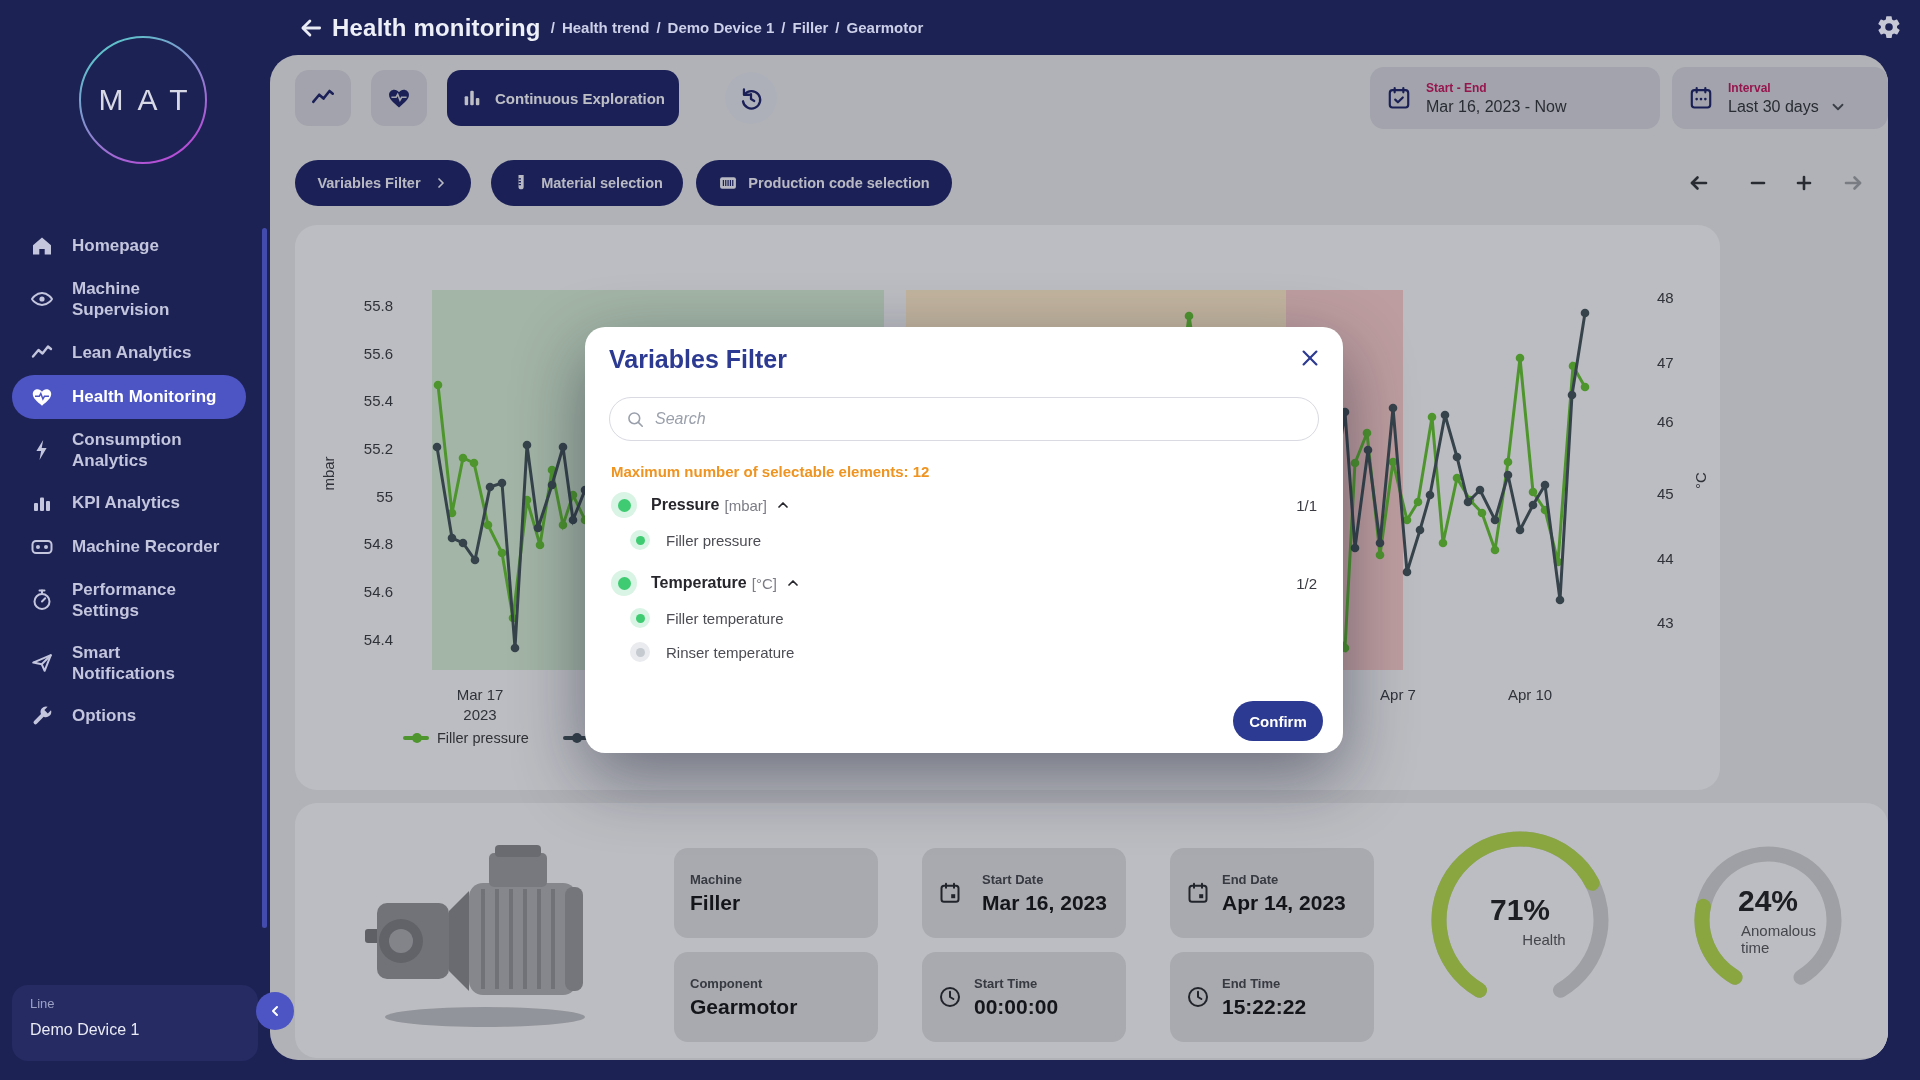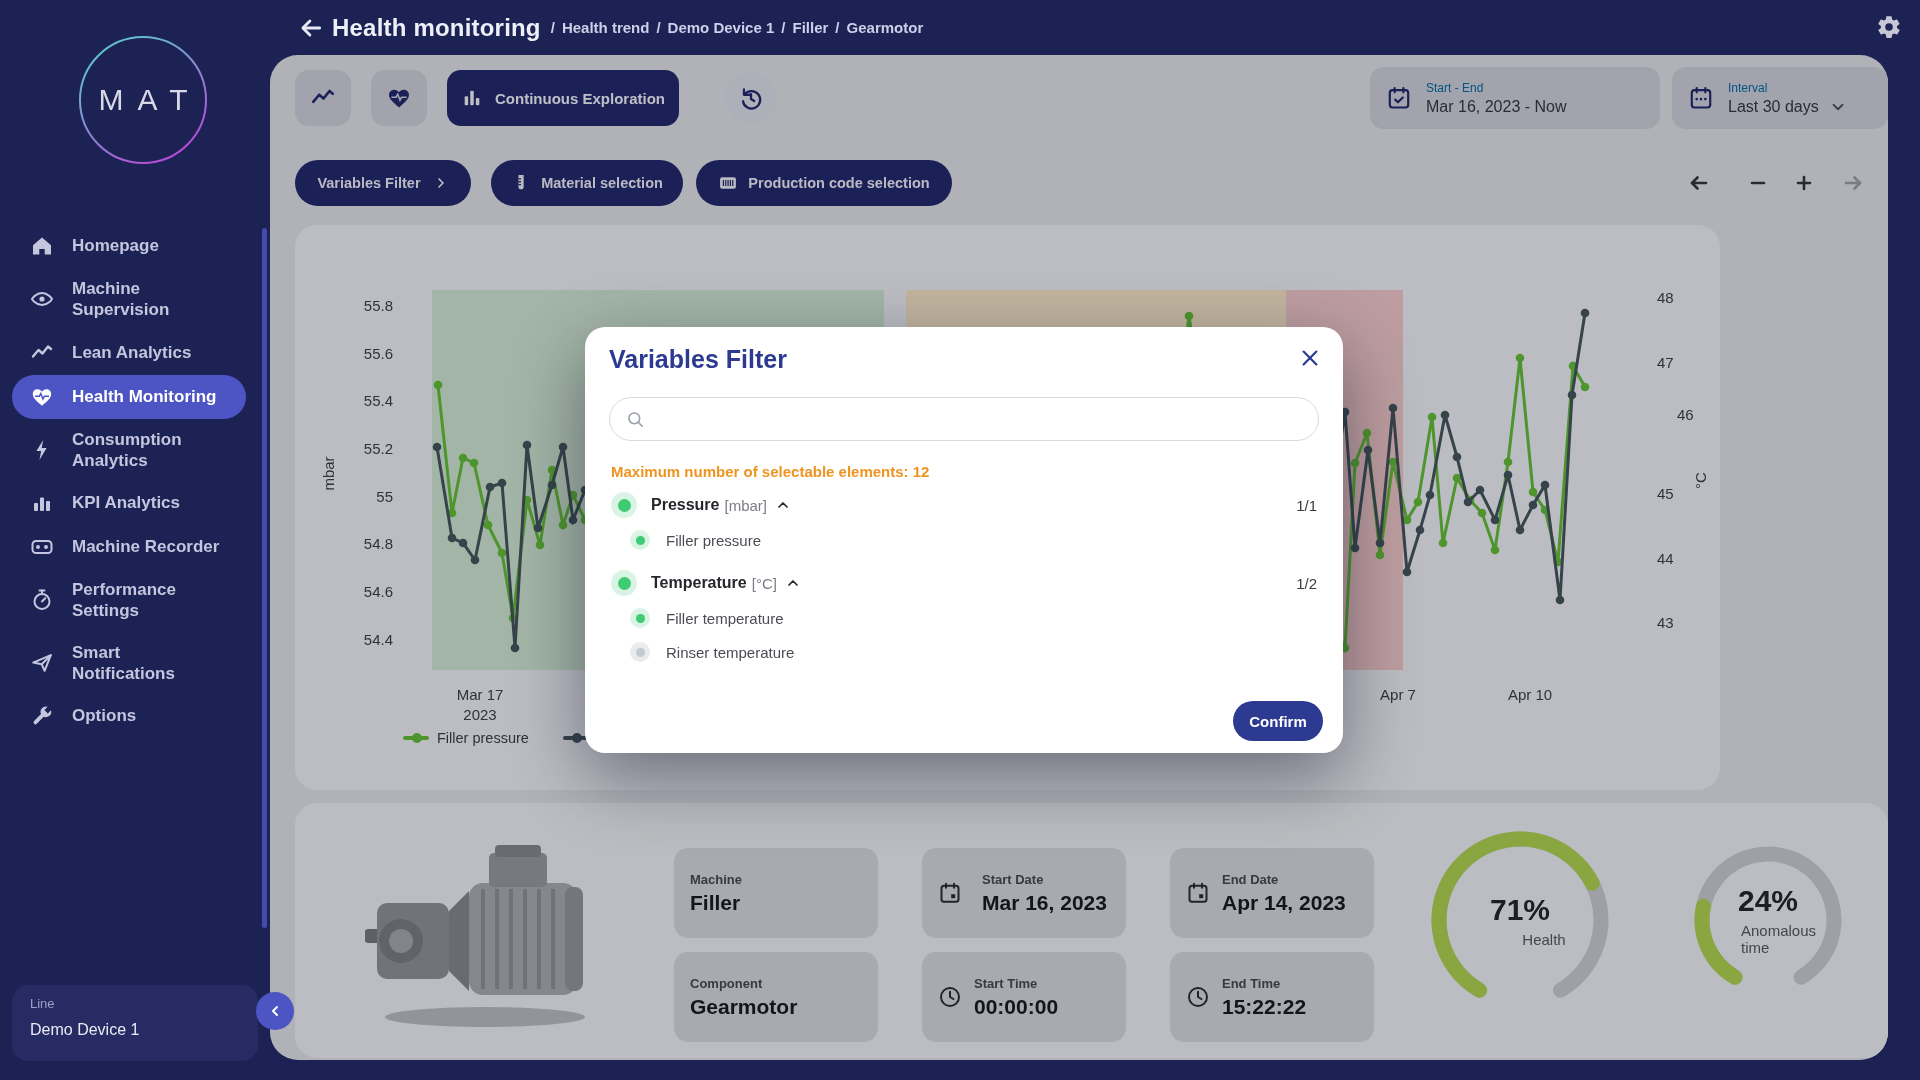--- a/index.html
+++ b/index.html
@@ -40,21 +40,21 @@
 
   .sq-btn { position:absolute; width:56px; height:56px; border-radius:14px; background:#cdced6; color:#20266a;
     display:flex; align-items:center; justify-content:center; cursor:pointer; --pulse:#cdced6; }
   .sel-btn { position:absolute; left:177px; top:15px; height:56px; padding:0 14px; border-radius:14px; background:#20266a;
     color:#f0f1f7; display:flex; align-items:center; gap:12px; font-size:15px; font-weight:bold; cursor:pointer; }
   .round-btn { position:absolute; left:455px; top:17px; width:52px; height:52px; border-radius:50%; background:#dcdee6;
     color:#20266a; display:flex; align-items:center; justify-content:center; cursor:pointer; }
   .info-chip { position:absolute; top:12px; height:62px; border-radius:14px; background:#cdced6; display:flex; align-items:center;
     padding:0 16px; cursor:pointer; }
   .info-chip .chip-icon { width:26px; height:26px; color:#1f2667; margin-right:14px; }
-  .chip-label { font-size:12px; color:#0369a1; }
+  .chip-label { font-size:12px; color:#be185d;font-weight:bold; }
   .chip-value { font-size:16px; color:#34353d; margin-top:3px; display:flex; align-items:center; gap:10px; }
   .chip-value .chev { width:18px; height:18px; color:#4a4c55; }
 
   .pill { position:absolute; top:105px; height:46px; border-radius:23px; background:#20266a; color:#e9eaf2;
     display:flex; align-items:center; justify-content:center; gap:10px; font-size:14.5px; font-weight:bold; cursor:pointer; }
   .pill .p-icon { width:20px; height:20px; }
   .pill .p-chev { width:16px; height:16px; margin-left:2px; }
   .nav-ico { position:absolute; top:112px; width:32px; height:32px; color:#33343a; cursor:pointer; }
   .nav-ico.dis { color:#9a9ba2; }
 
@@ -411,21 +411,21 @@
         <div class="ytickL" style="left: 28px; top: 167px;">55.4</div>
         <div class="ytickL" style="left: 28px; top: 215px;">55.2</div>
         <div class="ytickL" style="left: 28px; top: 263px;">55</div>
         <div class="ytickL" style="left: 28px; top: 310px;">54.8</div>
         <div class="ytickL" style="left: 28px; top: 358px;">54.6</div>
         <div class="ytickL" style="left: 28px; top: 406px;">54.4</div>
       </div>
     <div id="yticksR">
         <div class="ytickR" style="top: 64px;">48</div>
         <div class="ytickR" style="top: 129px;">47</div>
-        <div class="ytickR" style="top: 181px; margin-left: 20px;">46</div>
+        <div class="ytickR" style="top: 188px;">46</div>
         <div class="ytickR" style="top: 260px;">45</div>
         <div class="ytickR" style="top: 325px;">44</div>
         <div class="ytickR" style="top: 389px;">43</div>
       </div>
     <div class="axis-unit" style="left:8px;top:240px;width:50px;text-align:center">mbar</div>
     <div class="axis-unit" style="left:1385px;top:247px;width:40px;text-align:center">°C</div>
     <div class="plot">
       <svg id="plot-svg" width="1220" height="380" viewBox="0 0 1220 380">
           <rect x="2" y="0" width="452" height="380" fill="#cfe5cf"></rect>
           <rect x="476" y="0" width="380" height="380" fill="#f6e3c4"></rect>
@@ -685,20 +685,21 @@
         <line x1="19" y1="5" x2="5" y2="19" stroke="currentColor" fill="none" stroke-linecap="round" stroke-linejoin="round" stroke-width="2.4"></line>
       </svg>
     </span>
   <div class="search-wrap">
     <span class="s-icon js-icon" style="display: inline-flex;">
         <svg viewBox="0 0 24 24" width="100%" height="100%">
           <circle cx="10.5" cy="10.5" r="6.8" stroke="currentColor" fill="none" stroke-linecap="round" stroke-linejoin="round" stroke-width="2"></circle>
           <line x1="15.6" y1="15.6" x2="20.5" y2="20.5" stroke="currentColor" fill="none" stroke-linecap="round" stroke-linejoin="round" stroke-width="2"></line>
         </svg>
       </span>
+    <input type="text" placeholder="Search" style="">
   </div>
   <div class="modal-note">Maximum number of selectable elements: 12</div>
   <div class="tree" id="var-tree">
       <div class="t-row">
         <span class="halo big" style="background: rgb(217, 244, 228);">
           <span class="dot" style="background: rgb(62, 203, 113);"></span>
         </span>
         <span class="t-name">Pressure</span>
         <span class="t-unit">[mbar]</span>
         <span class="t-chev" style="display: inline-flex;">

